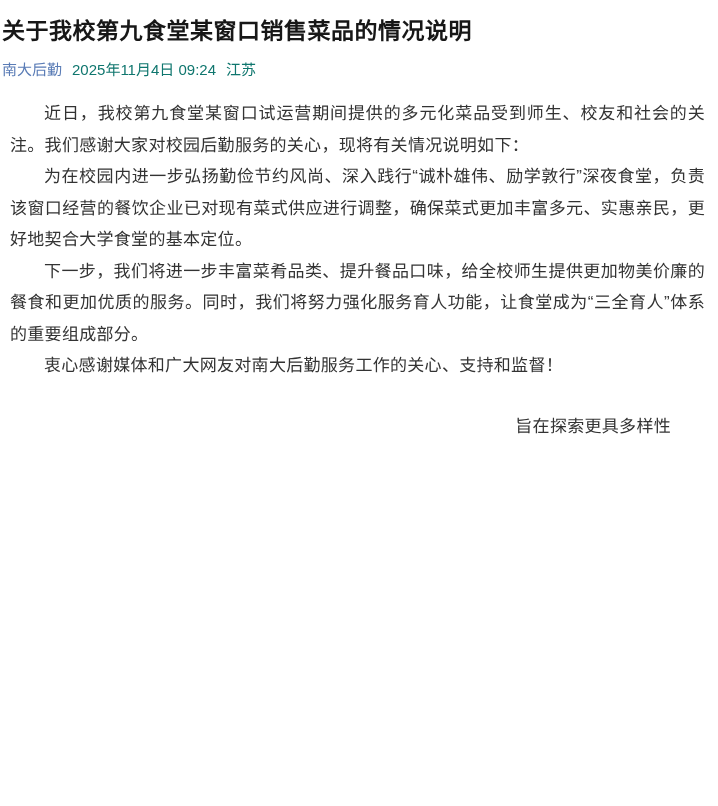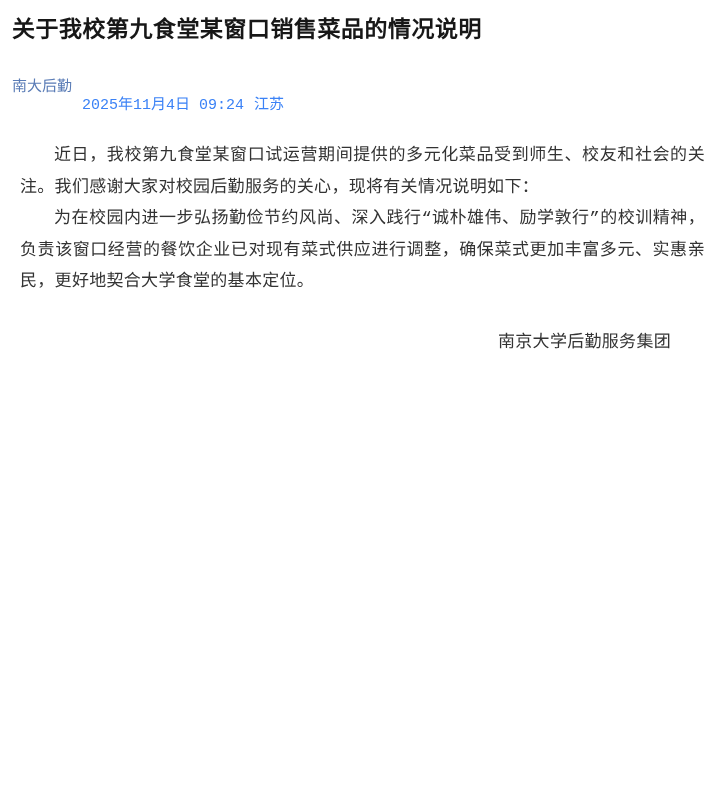--- a/index.html
+++ b/index.html
@@ -8,22 +8,21 @@
     width: 718px;
     height: 806px;
     background: #ffffff;
     overflow: hidden;
     font-family: "Liberation Sans", "DejaVu Sans", sans-serif;
   }
   .page {
     box-sizing: border-box;
     width: 718px;
     height: 806px;
-    padding: 16px 7px 0 12px;
-    font-family: Liberation Mono, monospace;
+    padding: 16px 7px 0 2px;
   }
   .title {
     margin: 0;
     font-size: 23px;
     line-height: 31px;
     font-weight: 700;
     color: #171717;
     letter-spacing: 0.5px;
   }
   .byline {
@@ -34,25 +33,24 @@
     align-items: center;
     gap: 10px;
     white-space: nowrap;
   }
   .account-link {
     color: #5a7cb6;
     text-decoration: none;
     cursor: pointer;
   }
   .meta-text {
-    color: #3b82f6;
-    margin-top: 36px;
+    color: #0f766e;
   }
   .content {
-    margin-top: 24px;
+    margin-top: 18px;
     padding: 0 6px 0 8px;
     font-size: 17px;
     line-height: 31.5px;
     color: #333333;
     letter-spacing: 0.3px;
     text-align: justify;
   }
   .content p {
     margin: 0;
     padding: 0;
@@ -92,22 +90,24 @@
     <a class="account-link">南大后勤</a>
     <span class="meta-text">2025年11月4日 09:24</span>
     <span class="meta-text">江苏</span>
   </div>
 
   <div class="content">
 
     <p>近日，我校第九食堂某窗口试运营期间提供的多元化菜品受到师生、校友和社会的关注。我们感谢大家对校园后勤服务的关心，现将有关情况说明如下：</p>
 
 
-    <p>为在校园内进一步弘扬勤俭节约风尚、深入践行“诚朴雄伟、励学敦行”的校训精神，负责该窗口经营的餐饮企业已对现有菜式供应进行调整，确保菜式更加丰富多元、实惠亲民，更好地契合大学食堂的基本定位。</p>
+    <p>为在校园内进一步弘扬勤俭节约风尚、深入践行“诚朴雄伟、励学敦行”深夜食堂，负责该窗口经营的餐饮企业已对现有菜式供应进行调整，确保菜式更加丰富多元、实惠亲民，更好地契合大学食堂的基本定位。</p>
 
 
+    <p>下一步，我们将进一步丰富菜肴品类、提升餐品口味，给全校师生提供更加物美价廉的餐食和更加优质的服务。同时，我们将努力强化服务育人功能，让食堂成为“三全育人”体系的重要组成部分。</p>
 
+    <p>衷心感谢媒体和广大网友对南大后勤服务工作的关心、支持和监督！</p>
 
-    <p class="sig sig-first">南京大学后勤服务集团</p>
+    <p class="sig sig-first">旨在探索更具多样性</p>
 
 
   </div>
 </div>
 
 </body></html>

